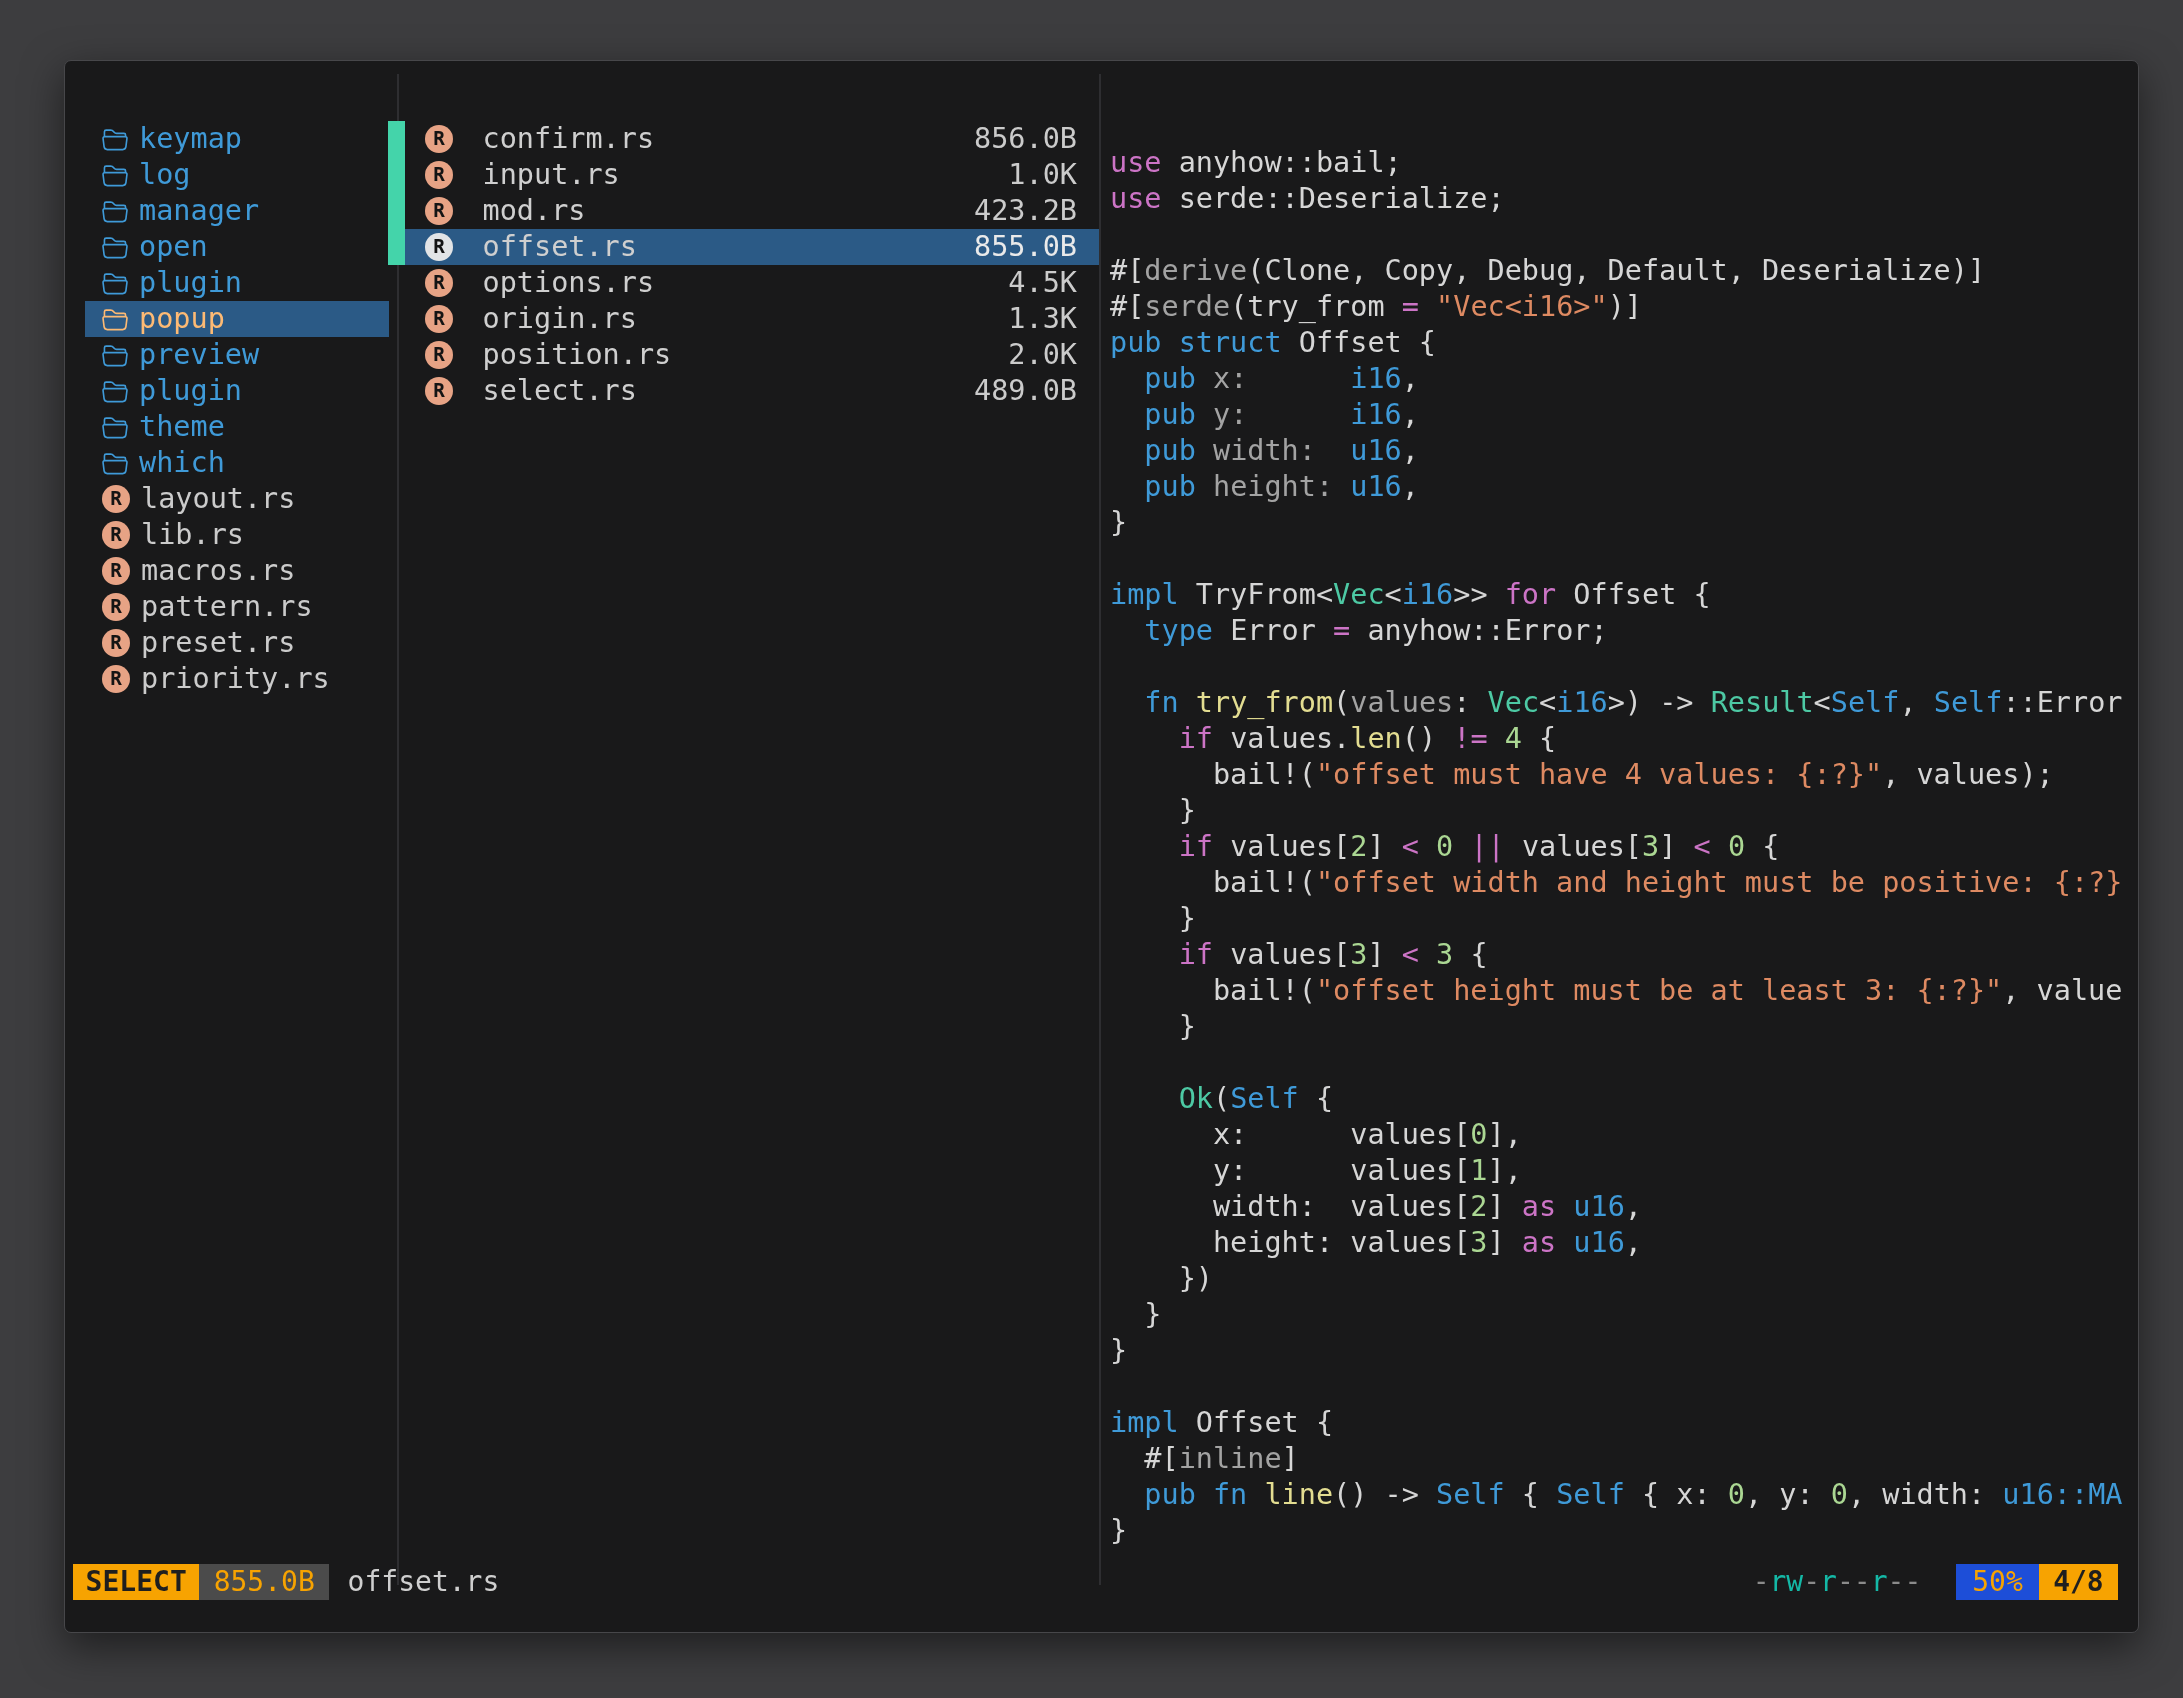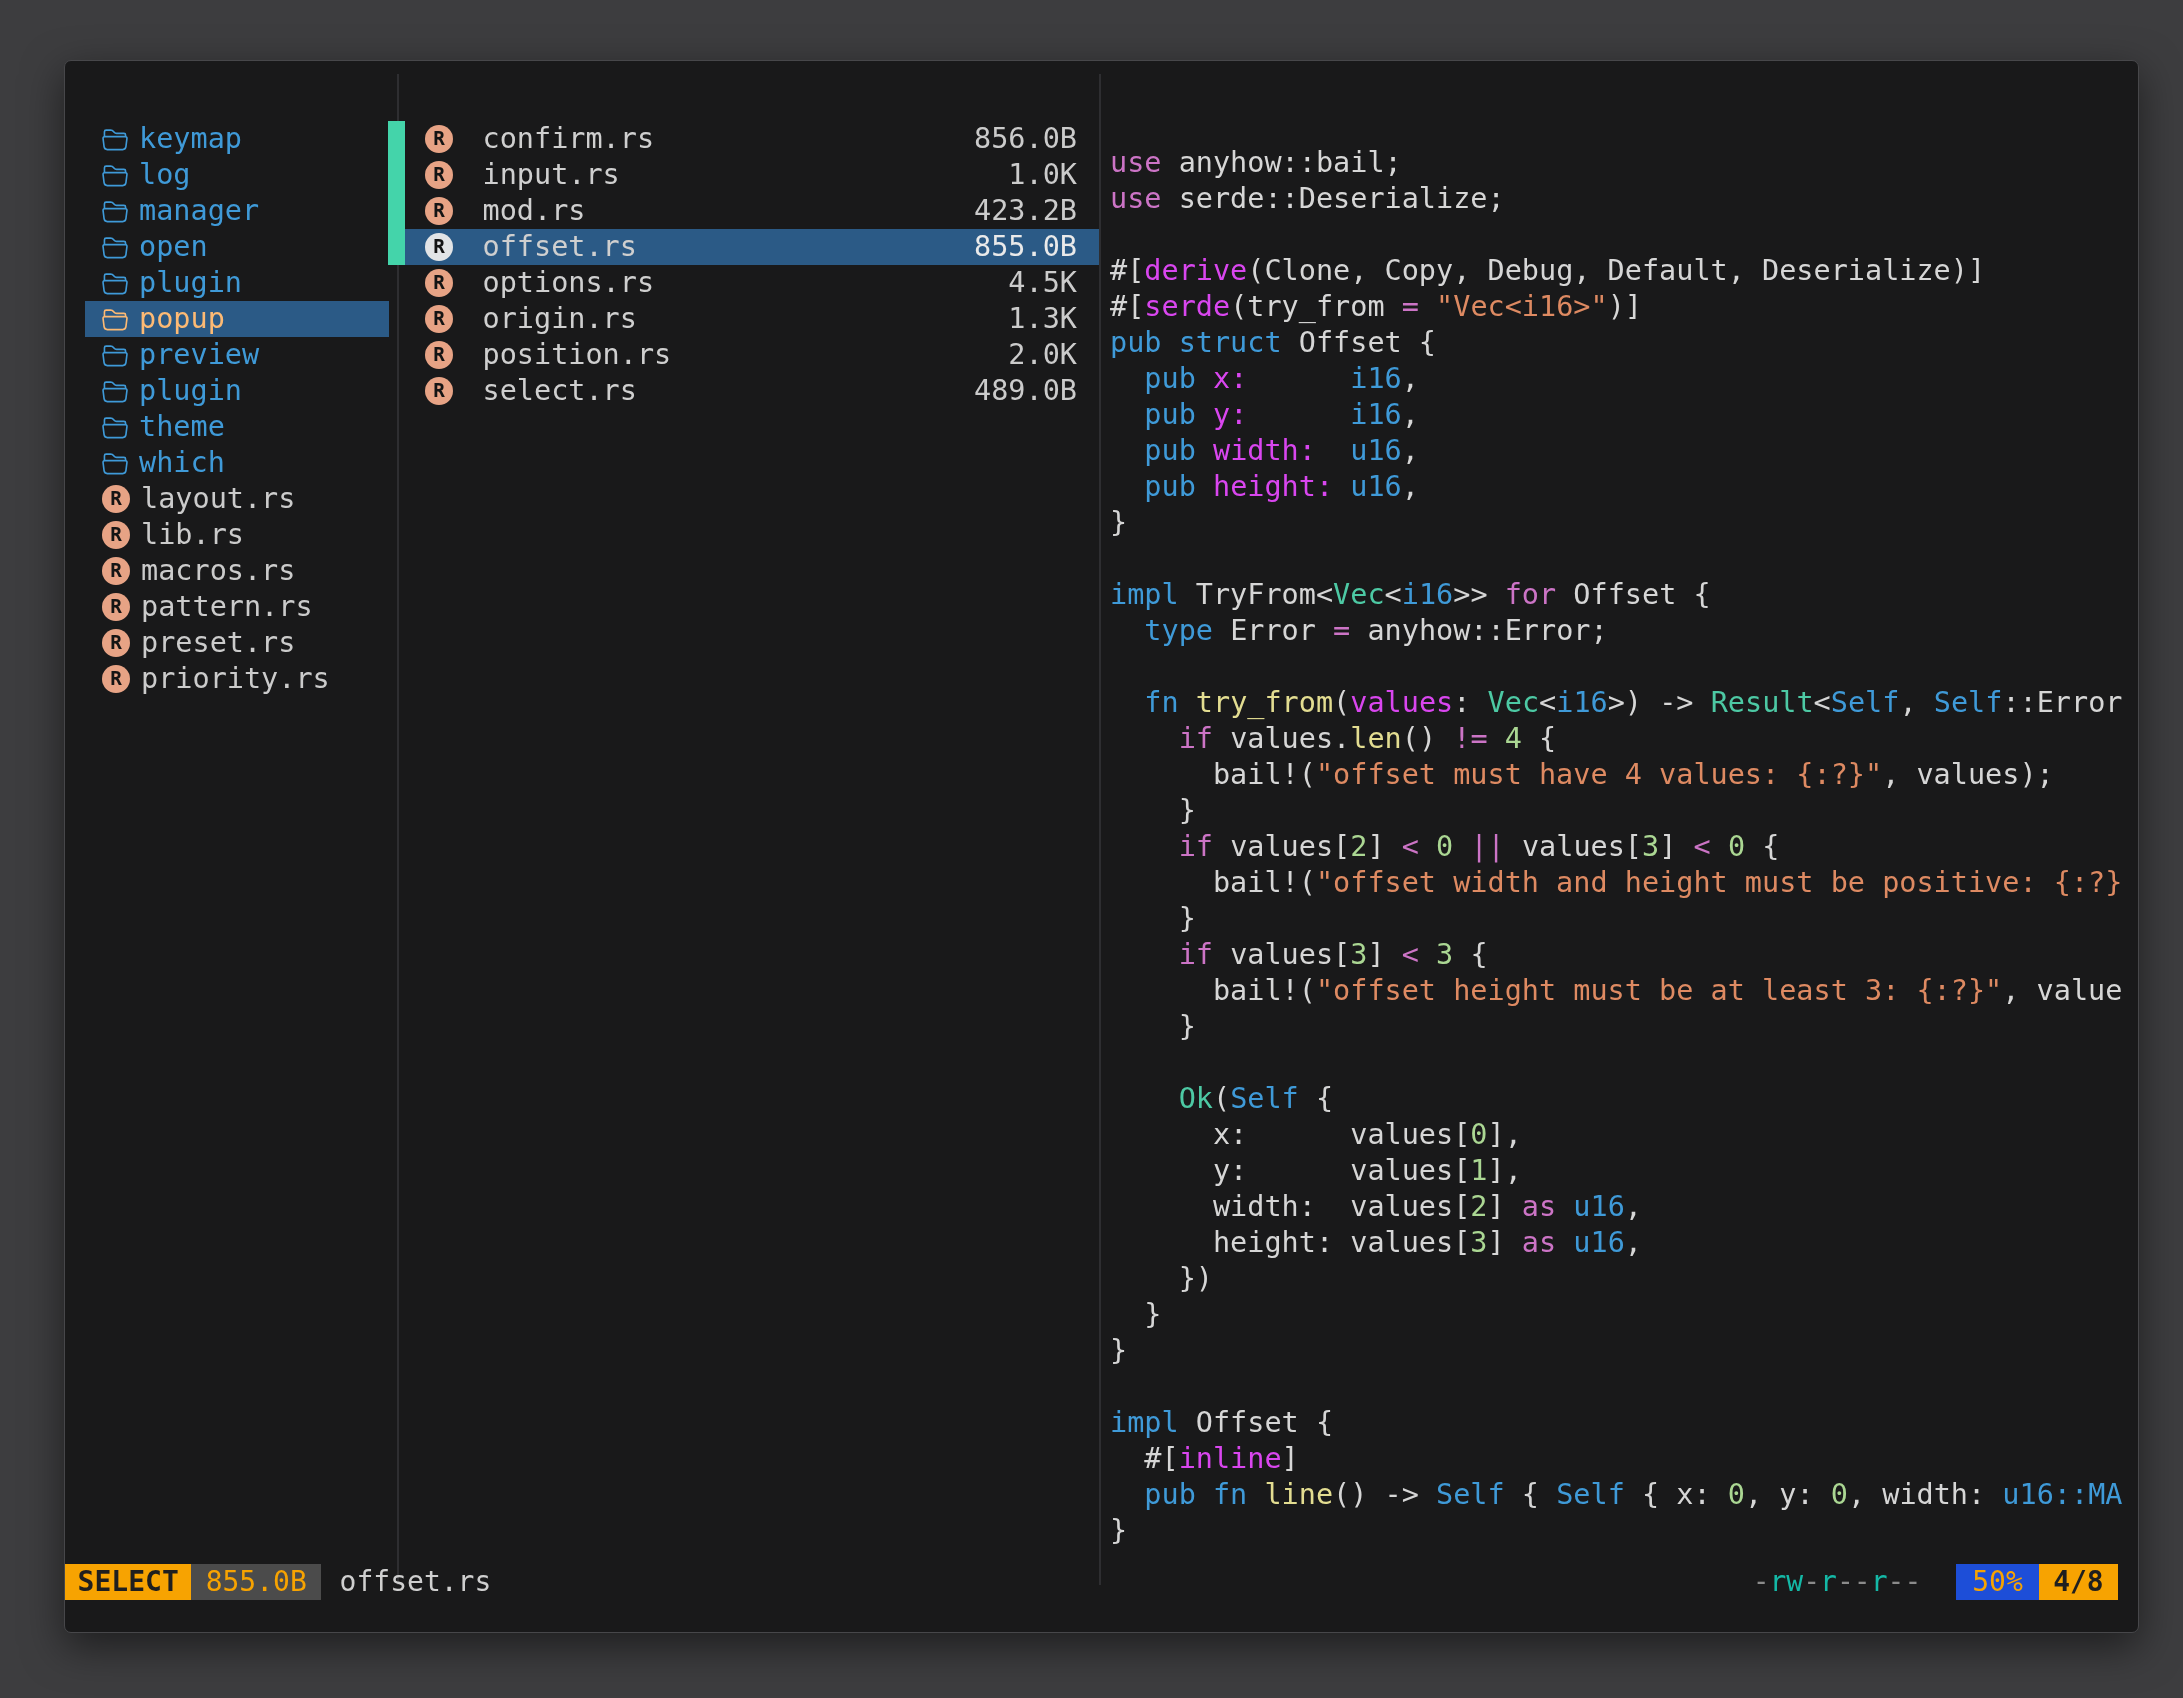--- a/index.html
+++ b/index.html
@@ -25,24 +25,24 @@
   .folder-icon svg{width:26px;height:26px;fill:currentColor;}
   .rust-icon{width:28px;height:28px;border-radius:50%;background:#e7a385;color:#141414;
              font-size:19.3px;font-weight:bold;display:flex;align-items:center;
              justify-content:center;flex:none;line-height:28px;}
   .sel .rust-icon{background:#e2e4e6;}
   .file-row{padding:0 22px 0 20px;gap:11px;color:#cbcbcb;position:relative;}
   .file-row.sel{background:#2b5a86;color:#eaeaea;}
   .file-row .fsize{margin-left:auto;}
   .mark{position:absolute;left:-17px;top:0;bottom:0;width:17px;background:#44d4aa;}
   .code-line{height:36px;white-space:pre;}
-  .c-fg{color:#d6d6d6}.c-kw{color:#cc74c6}.c-ty{color:#3f9ad8}.c-lb{color:#d946ef}
+  .c-fg{color:#d6d6d6}.c-kw{color:#cc74c6}.c-ty{color:#3f9ad8}.c-lb{color:#a3a3a3}
   .c-fn{color:#e3dd91}.c-st{color:#de8a62}.c-nm{color:#abd793}.c-gn{color:#4dc9a4}
   .statusbar{position:absolute;left:0;right:0;bottom:32px;height:36px;display:flex;
-             align-items:center;font-size:28px;}
+             align-items:center;font-size:28px;padding-left:8px;}
   .chip{height:36px;display:flex;align-items:center;box-sizing:border-box;}
   .chip.mode{background:#f7a301;color:#1f1f1f;font-weight:bold;padding:0 12.6px;}
   .chip.sizechip{background:#4b4b4b;color:#f7a301;padding:0 14.3px;}
   .fname{margin-left:18.5px;color:#cfcfcf;}
   .sb-right{margin-left:auto;display:flex;align-items:center;margin-right:20px;}
   .perms{margin-right:35px;letter-spacing:0;}
   .pd{color:#8b8b8b;}
   .pl{color:#14b8a6;}
   .chip.pct{background:#1d4ed8;color:#f7a301;padding:0 16px;}
   .chip.pos{background:#f7a301;color:#1f1f1f;font-weight:bold;padding:0 14.3px;}

